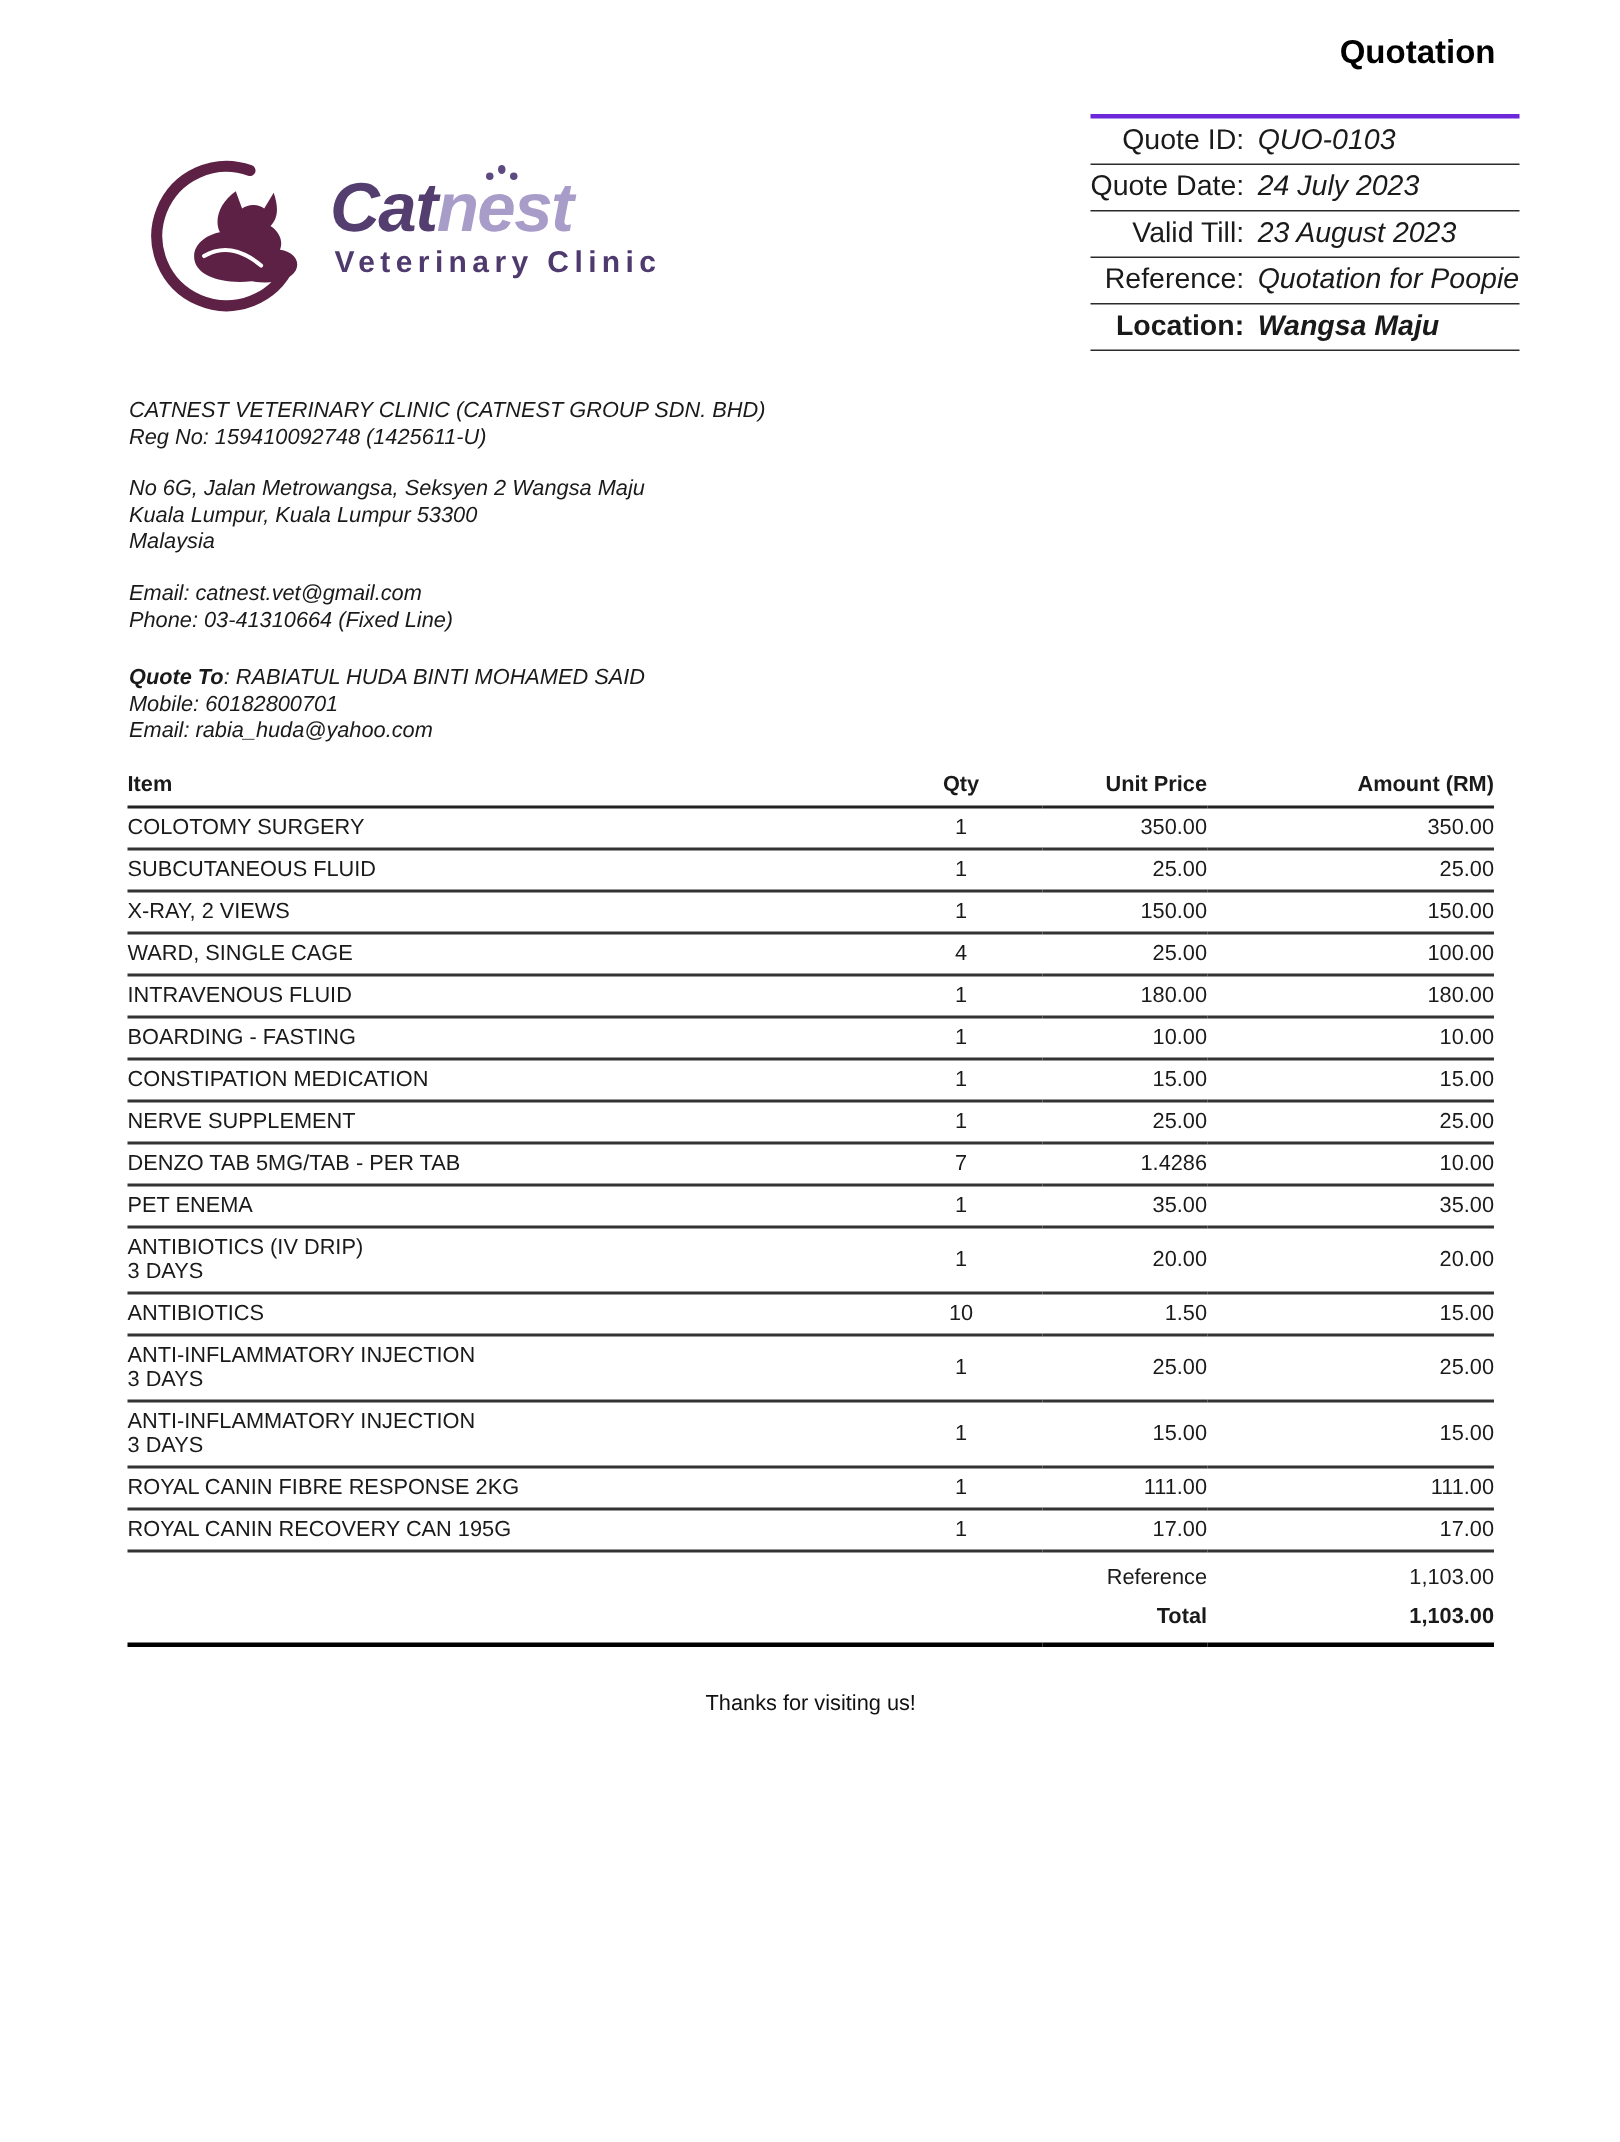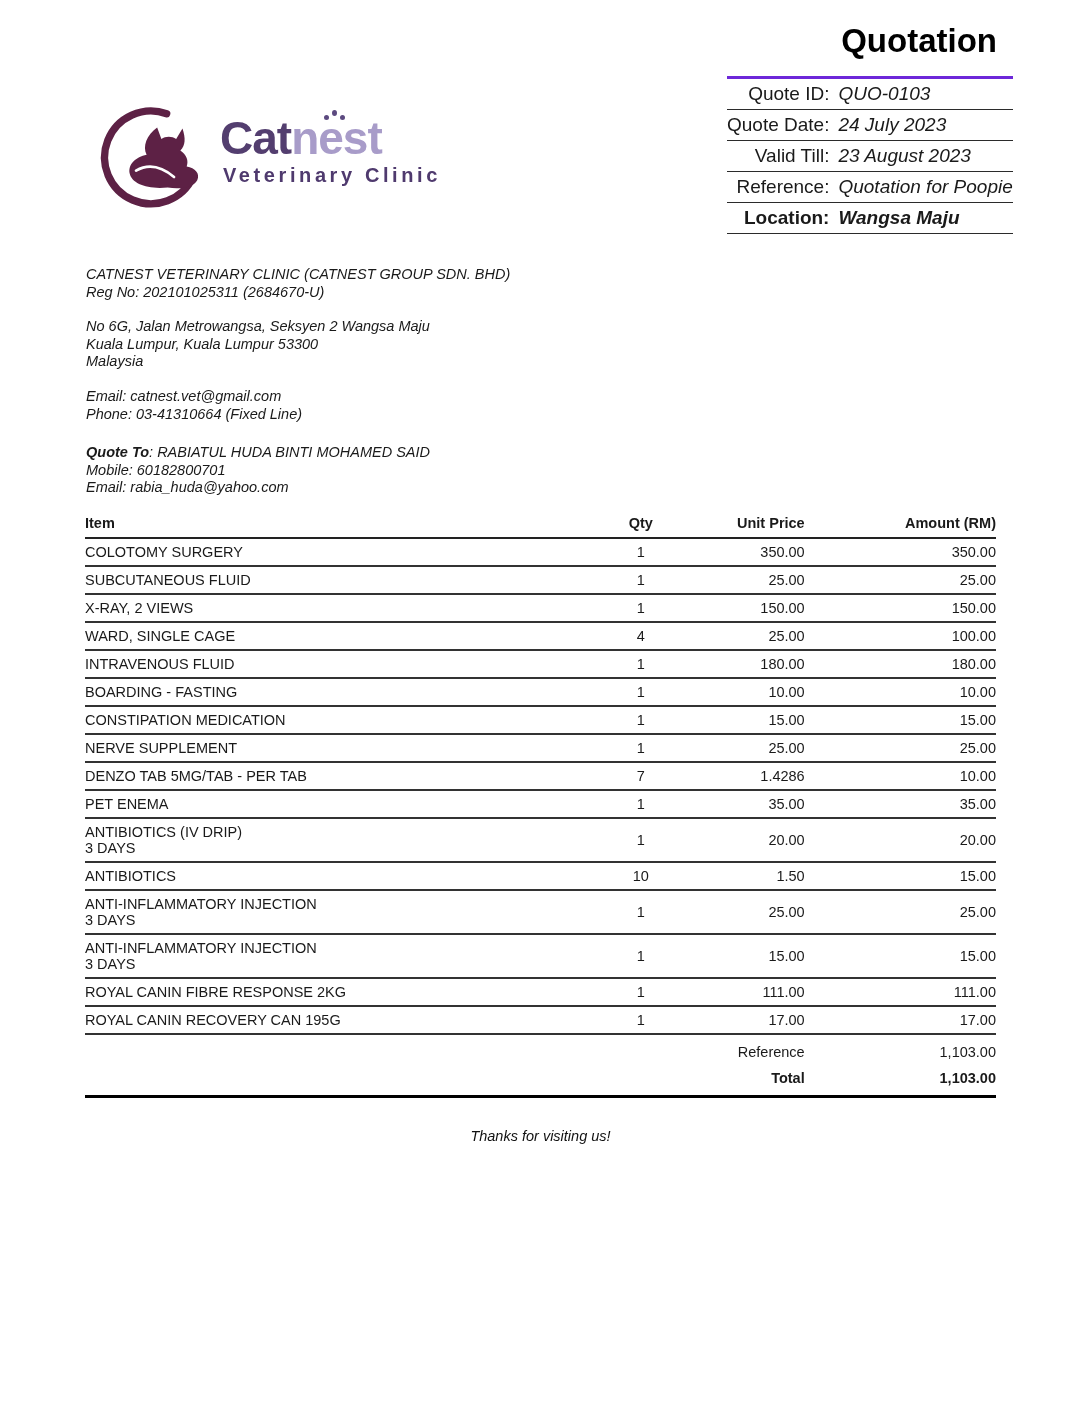--- a/index.html
+++ b/index.html
@@ -3,40 +3,40 @@
 <meta charset="utf-8">
 <style>
   html,body{margin:0;padding:0;background:#fff;}
   .page{
     position:relative;width:1080px;height:1428px;background:#ffffff;
     font-family:"Liberation Sans",sans-serif;color:#1a1a1a;overflow:hidden;
   }
   
   .doc-title{
     position:absolute;top:22px;right:83px;margin:0;
-    font-size:33px;font-weight:bold;color:#000;
+    font-size:22px;font-weight:bold;color:#000;
   }
   
   .quote-info{
     position:absolute;top:76px;left:727px;width:270px;
     border-collapse:collapse;font-size:19px;
     border-top:3px solid #6d28d9;
   }
   .quote-info td{
     border-bottom:1.7px solid #2b2b2b;
     padding:4px 0 4px 0;height:19px;vertical-align:middle;
   }
   .quote-info td.lbl{text-align:right;padding-right:9px;width:44%;white-space:nowrap;}
   .quote-info td.val{text-align:left;white-space:nowrap;font-style:italic;}
   .quote-info tr.bold td{font-weight:bold;}
   
   .logo{position:absolute;left:96px;top:100px;display:flex;align-items:flex-start;}
   .logo svg{display:block;}
   .logo-text{margin-left:8px;padding-top:14px;}
-  .brand{position:relative;font-size:46px;font-weight:bold;line-height:48px;letter-spacing:-1px;}
+  .brand{position:relative;font-size:46px;font-weight:bold;line-height:48px;letter-spacing:-1px;font-style:italic;}
   .brand .dark{color:#533e6f;}
   .brand .light{color:#a89cc9;}
   .paw{position:absolute;left:104px;top:-4px;width:22px;height:12px;}
   .paw i{position:absolute;border-radius:50%;background:#5c4a80;}
   .paw i:nth-child(1){width:5px;height:5px;left:0;top:5px;}
   .paw i:nth-child(2){width:5px;height:6px;left:8px;top:0;}
   .paw i:nth-child(3){width:5px;height:5px;left:16px;top:5px;}
   .logo-sub{
     font-size:20px;font-weight:bold;letter-spacing:3.6px;
     color:#4f3a6e;margin-top:2px;padding-left:3px;white-space:nowrap;
@@ -67,21 +67,21 @@
   .c-price{text-align:right;width:12%;}
   .c-amt{text-align:right;width:21%;}
   .item-l2:empty{display:none;}
   .items tfoot td{padding:5px 0;border:none;}
   .items tfoot .subtotal-row td{padding-top:9px;}
   .items tfoot .total-row td{font-weight:bold;border-bottom:3px solid #000;padding-bottom:9px;}
   .foot-lbl{text-align:right;}
   
   .thanks{
     position:absolute;left:85px;top:1128px;width:911px;
-    text-align:center;font-style:italic;font-size:14.5px;color:#111;
+    text-align:center;font-size:14.5px;color:#111;
   }
 </style>
 </head>
 <body>
 
 <div class="page">
 
   <h1 class="doc-title">Quotation</h1>
 
   <div class="logo">
@@ -127,21 +127,21 @@
 
   <tr class="bold">
     <td class="lbl">Location:</td>
     <td class="val">Wangsa Maju</td>
   </tr>
 </tbody>
   </table>
 
   <div class="txtblock company-name">
     <p>CATNEST VETERINARY CLINIC (CATNEST GROUP SDN. BHD)</p>
-    <p>Reg No: 202101025311 (2684670-U)</p>
+    <p>Reg No: 159410092748 (1425611-U)</p>
   </div>
 
   <div class="txtblock company-addr">
     <p>No 6G, Jalan Metrowangsa, Seksyen 2 Wangsa Maju</p>
     <p>Kuala Lumpur, Kuala Lumpur 53300</p>
     <p>Malaysia</p>
   </div>
 
   <div class="txtblock company-contact">
     <p>Email: catnest.vet@gmail.com</p>

